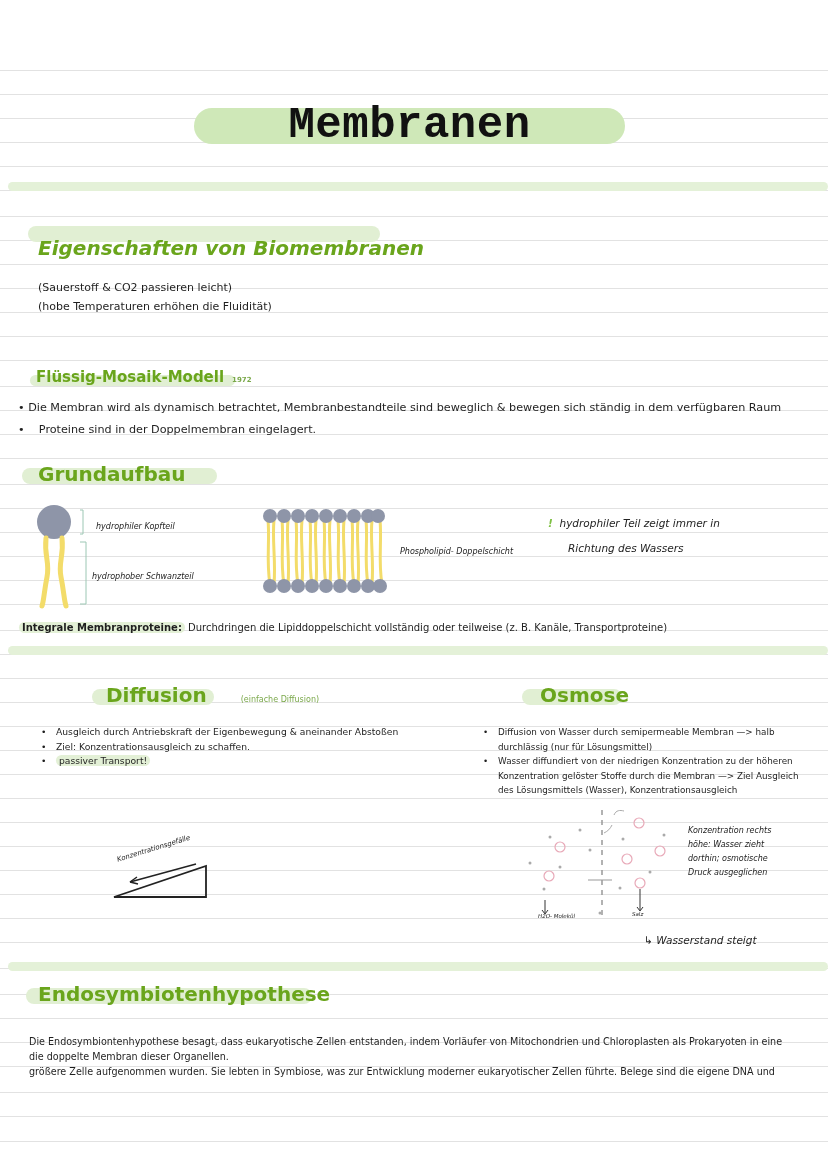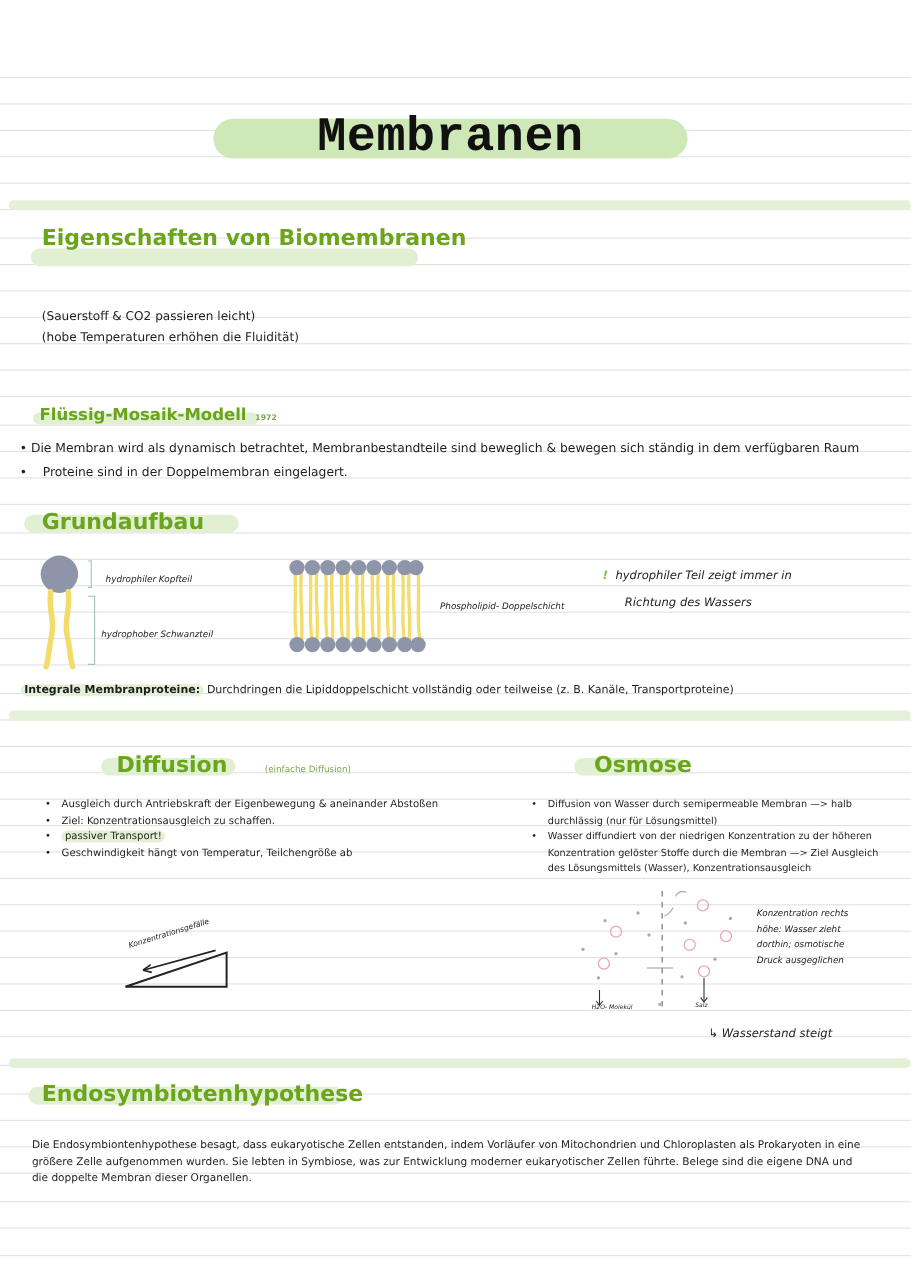--- a/index.html
+++ b/index.html
@@ -99,21 +99,21 @@
   <div class="rule" style="top:1092px"></div>
     <div class="rule" style="top:1116px"></div>
   <div class="rule" style="top:1141px"></div>
 </div>
 
 <div class="title-pill"></div>
 <div class="title">Membranen</div>
 <div class="divider-band" style="top:182px"></div>
 
 <div class="head-pill" style="left:28px; top:226px; width:352px;"></div>
-<div class="head h-lg" style="left:38px; top:204px;">Eigenschaften von Biomembranen</div>
+<div class="head h-lg" style="left:38px; top:236px;font-style:italic;">Eigenschaften von Biomembranen</div>
 
 <div class="txt" style="left:38px; top:278px; line-height:19px;">
   <div>(Sauerstoff &amp; CO2 passieren leicht)</div>
   <div>(hobe Temperaturen erhöhen die Fluidität)</div>
 </div>
 
 <div class="head-pill" style="left:30px; top:375px; width:205px; height:11px;"></div>
 <div class="head h-md" style="left:36px; top:368px;">
   <span>Flüssig-Mosaik-Modell</span><span class="small-note">1972</span>
 </div>
@@ -192,21 +192,20 @@
 <div class="head-pill" style="left:92px; top:689px; width:122px;"></div>
 <div class="head h-lg" style="left:106px; top:683px;">
   <span>Diffusion</span><span class="small-note2">(einfache Diffusion)</span>
 </div>
 
 <div class="txt txt-sm" style="left:38px; top:725px;">
   <ul class="bl">
     <li><span>Ausgleich durch Antriebskraft der Eigenbewegung &amp; aneinander Abstoßen</span></li>
     <li><span>Ziel: Konzentrationsausgleich zu schaffen.</span></li>
     <li><span class="hl">passiver Transport!</span></li>
-    <li><span>Geschwindigkeit hängt von Temperatur, Teilchengröße ab</span></li>
   </ul>
 </div>
 
 <svg class="abs" style="left:110px; top:852px;" width="100" height="50">
   <path d="M4 45 L96 14 L96 45 Z" fill="none" stroke="#222" stroke-width="1.8"></path>
   <path d="M86 12 L20 30" stroke="#222" stroke-width="1.5"></path>
   <path d="M20 30 L27 25 M20 30 L28 32" stroke="#222" stroke-width="1.5"></path>
 </svg>
 <div class="hand" style="left:116px; top:856px; font-size:7px; transform:rotate(-17deg); transform-origin:left top;">Konzentrationsgefälle</div>
 
@@ -264,15 +263,15 @@
   <span>↳</span> <span>Wasserstand steigt</span>
 </div>
 
 <div class="divider-band" style="top:962px"></div>
 
 <div class="head-pill" style="left:26px; top:988px; width:286px;"></div>
 <div class="head h-lg" style="left:38px; top:982px;">Endosymbiotenhypothese</div>
 
 <div class="txt" style="left:29px; top:1034px; font-size:9.6px; line-height:15px;">
   <div>Die Endosymbiontenhypothese besagt, dass eukaryotische Zellen entstanden, indem Vorläufer von Mitochondrien und Chloroplasten als Prokaryoten in eine</div>
+  <div>die doppelte Membran dieser Organellen.</div>
   <div>größere Zelle aufgenommen wurden. Sie lebten in Symbiose, was zur Entwicklung moderner eukaryotischer Zellen führte. Belege sind die eigene DNA und</div>
-  <div>die doppelte Membran dieser Organellen.</div>
 </div>
 
 </body></html>

